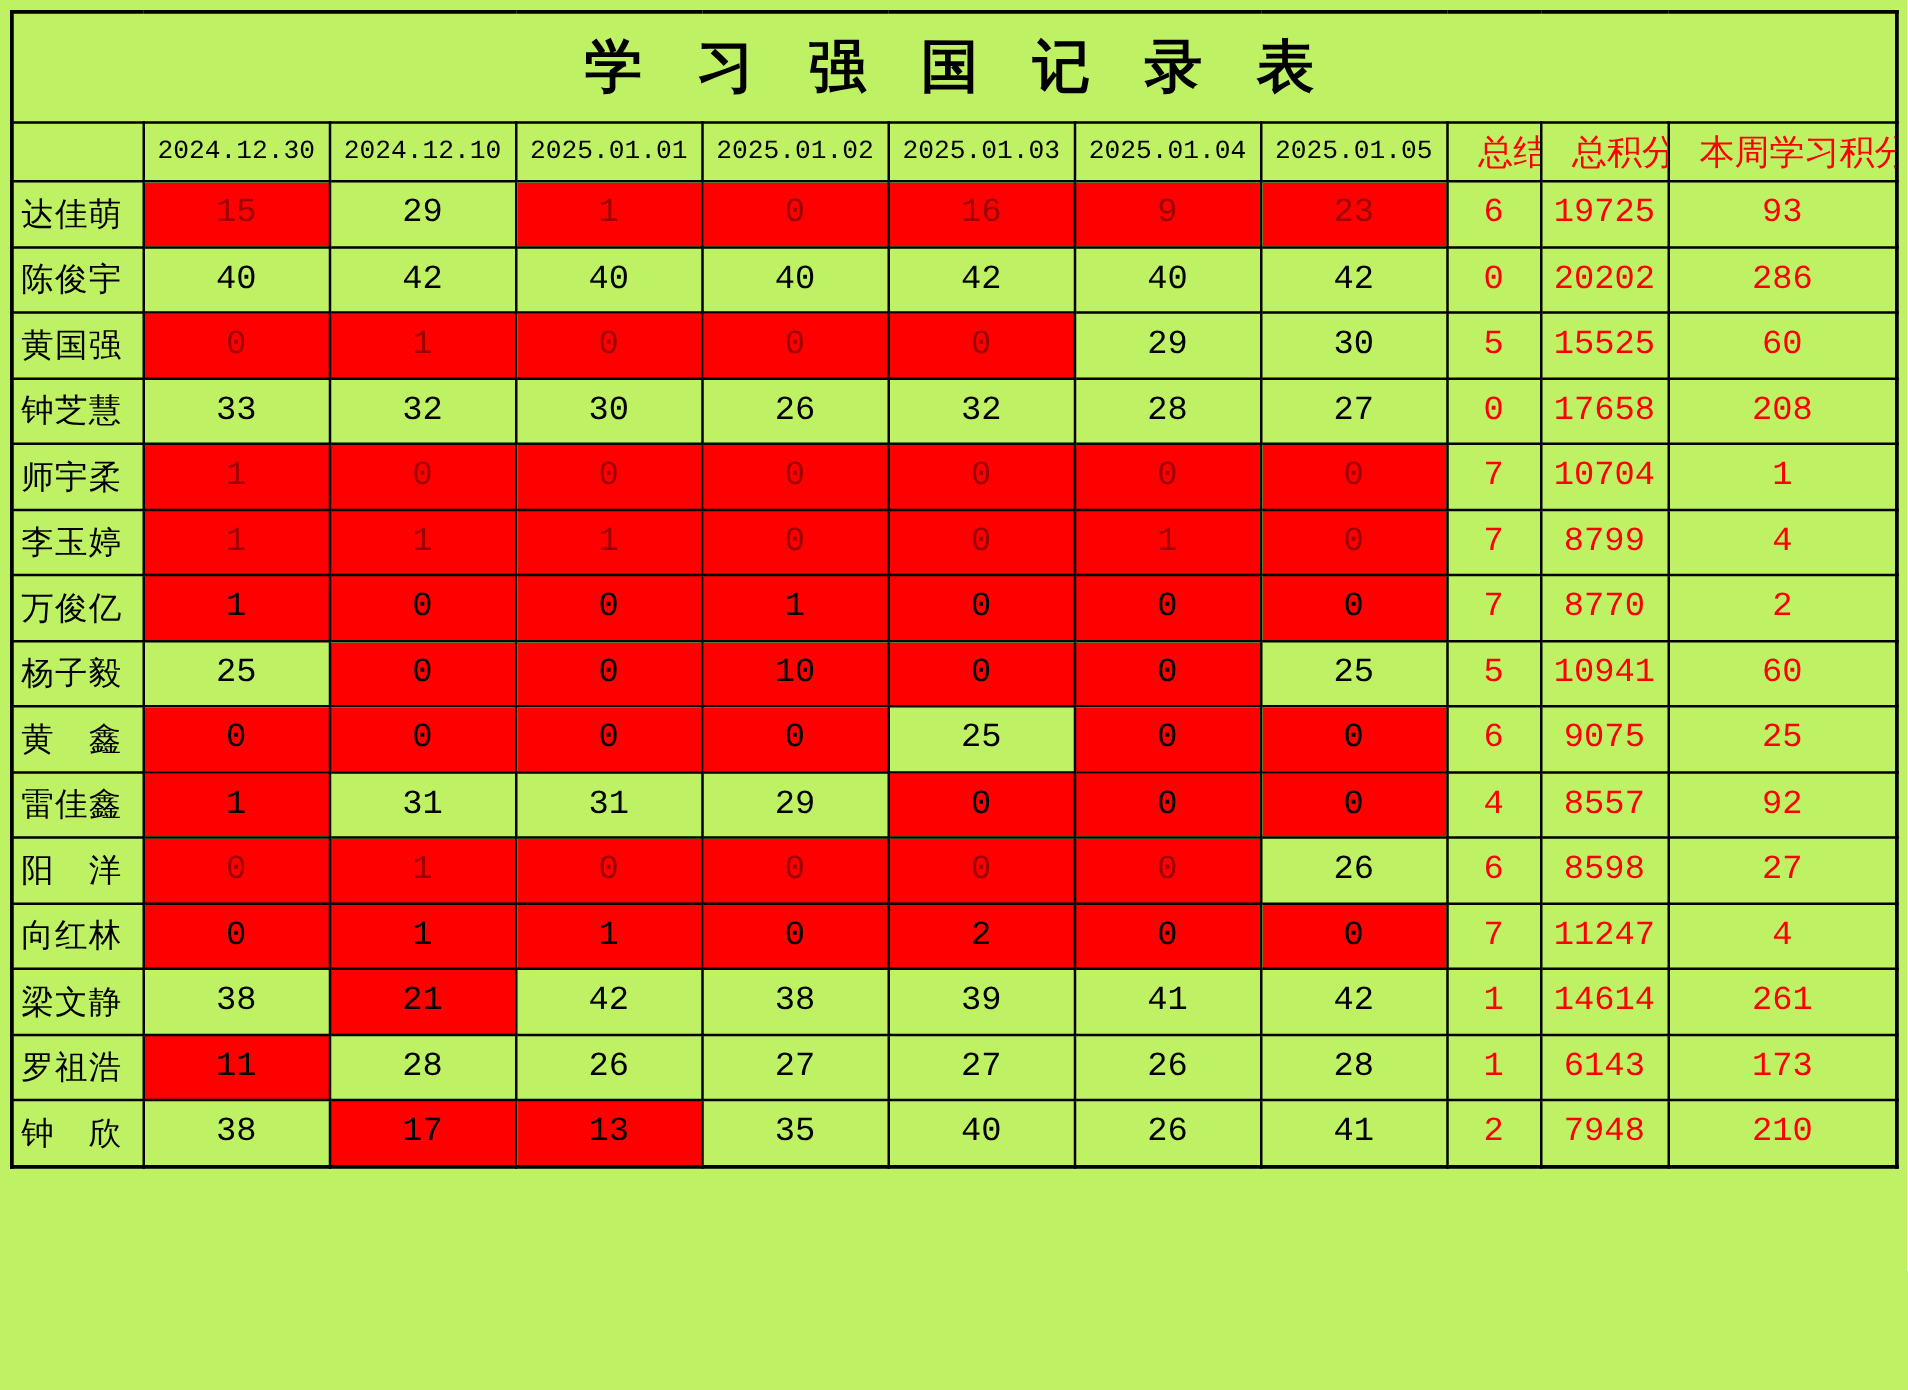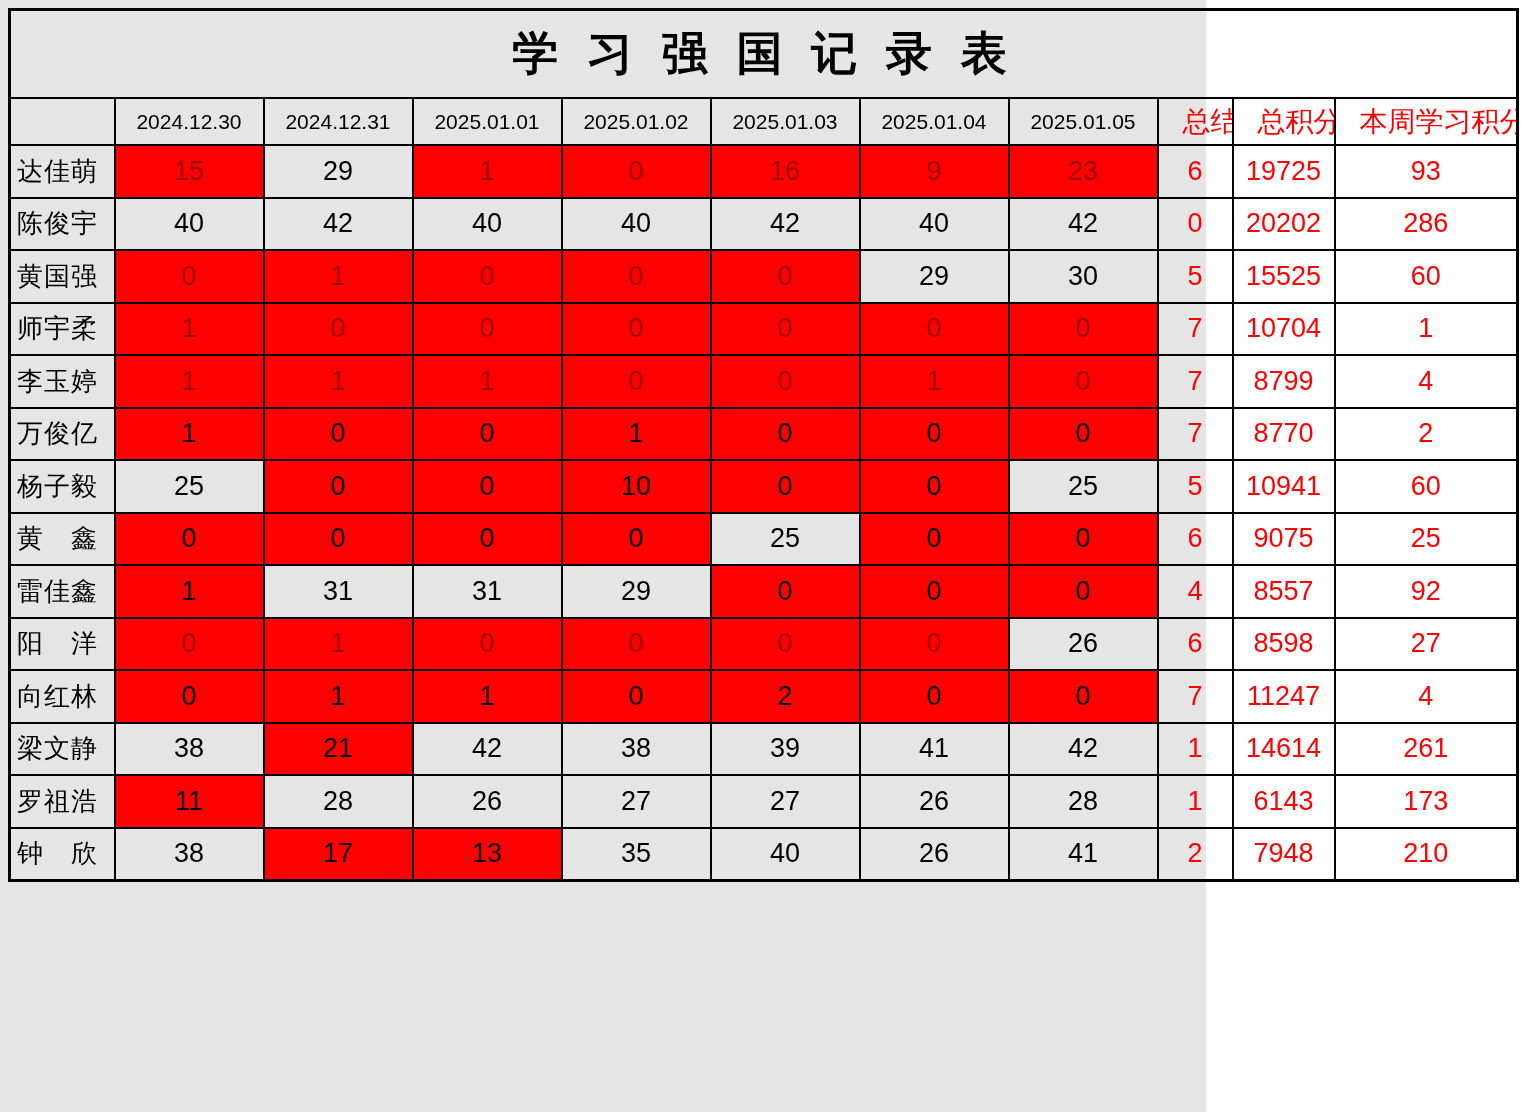--- a/index.html
+++ b/index.html
@@ -1,21 +1,21 @@
 <!DOCTYPE html>
 <html><head>
 <meta charset="utf-8">
 <style>
   html, body { margin: 0; padding: 0; background: #ffffff; }
   .sheet {
     position: relative;
-    width: 1206px;
+    width: 1526px;
     height: 1112px;
-    background: #e5e5e5;
-    font-family: Liberation Sans, sans-serif;
+    background: #bef264;
+    font-family: Liberation Mono, monospace;
     color: #000000;
   }
   table.record {
     position: absolute;
     left: 8px;
     top: 8px;
     width: 1508px;
     border-collapse: collapse;
     table-layout: fixed;
     border: 3px solid #000000;
@@ -73,21 +73,21 @@
         <col style="width:102px">
         <col style="width:183px">
     </colgroup>
     <thead>
       <tr class="title-row">
         <td colspan="11">学 习 强 国 记 录 表</td>
       </tr>
       <tr class="header-row">
         <th></th>
           <th>2024.12.30</th>
-          <th>2024.12.31</th>
+          <th>2024.12.10</th>
           <th>2025.01.01</th>
           <th>2025.01.02</th>
           <th>2025.01.03</th>
           <th>2025.01.04</th>
           <th>2025.01.05</th>
 
         <th class="red-head">总结</th>
         <th class="red-head">总积分</th>
         <th class="red-head">本周学习积分</th>
       </tr>
@@ -133,20 +133,35 @@
           <td class="bg-red t-dim">0</td>
           <td class="bg-red t-dim">0</td>
           <td>29</td>
           <td>30</td>
     <td class="t-red">5</td>
     <td class="t-red">15525</td>
     <td class="t-red">60</td>
   </tr>
         <tr>
     <td class="name-cell">
+      <div class="name-wrap">钟芝慧</div>
+    </td>
+          <td>33</td>
+          <td>32</td>
+          <td>30</td>
+          <td>26</td>
+          <td>32</td>
+          <td>28</td>
+          <td>27</td>
+    <td class="t-red">0</td>
+    <td class="t-red">17658</td>
+    <td class="t-red">208</td>
+  </tr>
+        <tr>
+    <td class="name-cell">
       <div class="name-wrap">师宇柔</div>
     </td>
           <td class="bg-red t-dim">1</td>
           <td class="bg-red t-dim">0</td>
           <td class="bg-red t-dim">0</td>
           <td class="bg-red t-dim">0</td>
           <td class="bg-red t-dim">0</td>
           <td class="bg-red t-dim">0</td>
           <td class="bg-red t-dim">0</td>
     <td class="t-red">7</td>

